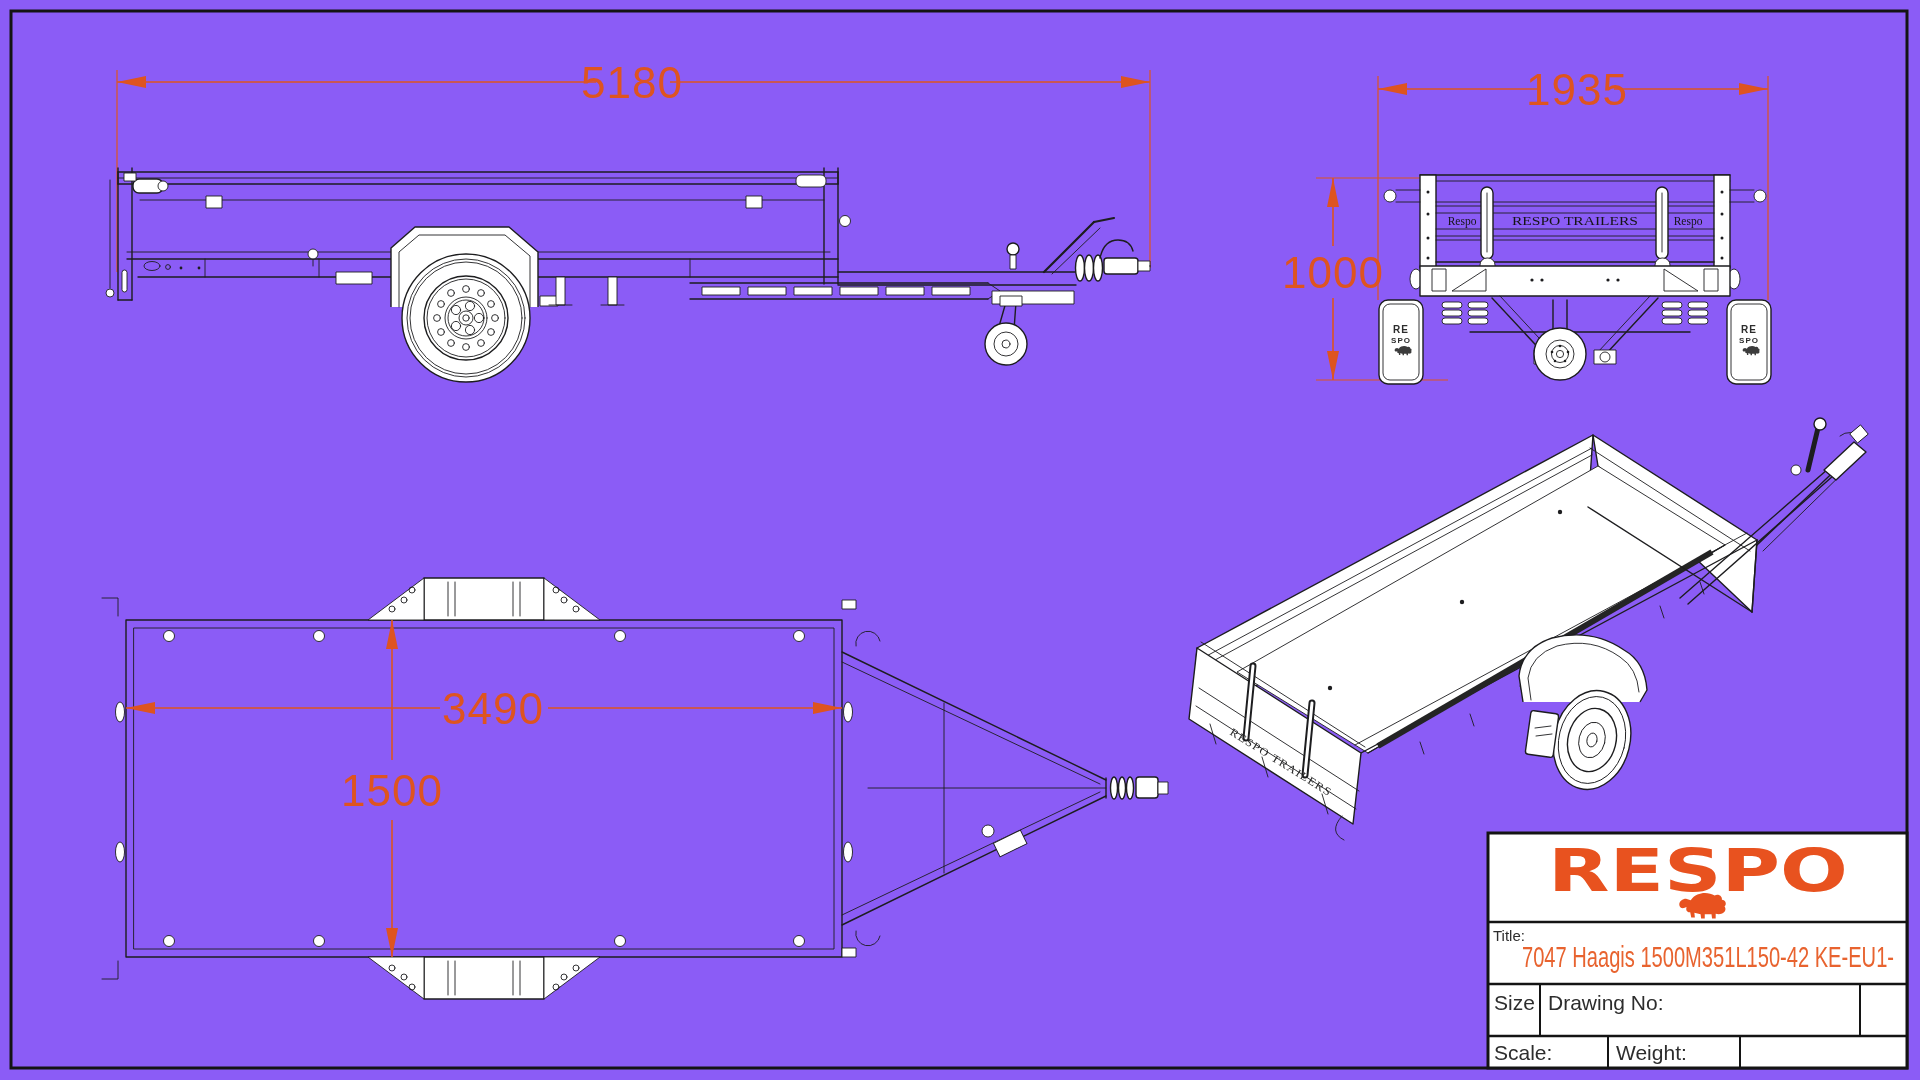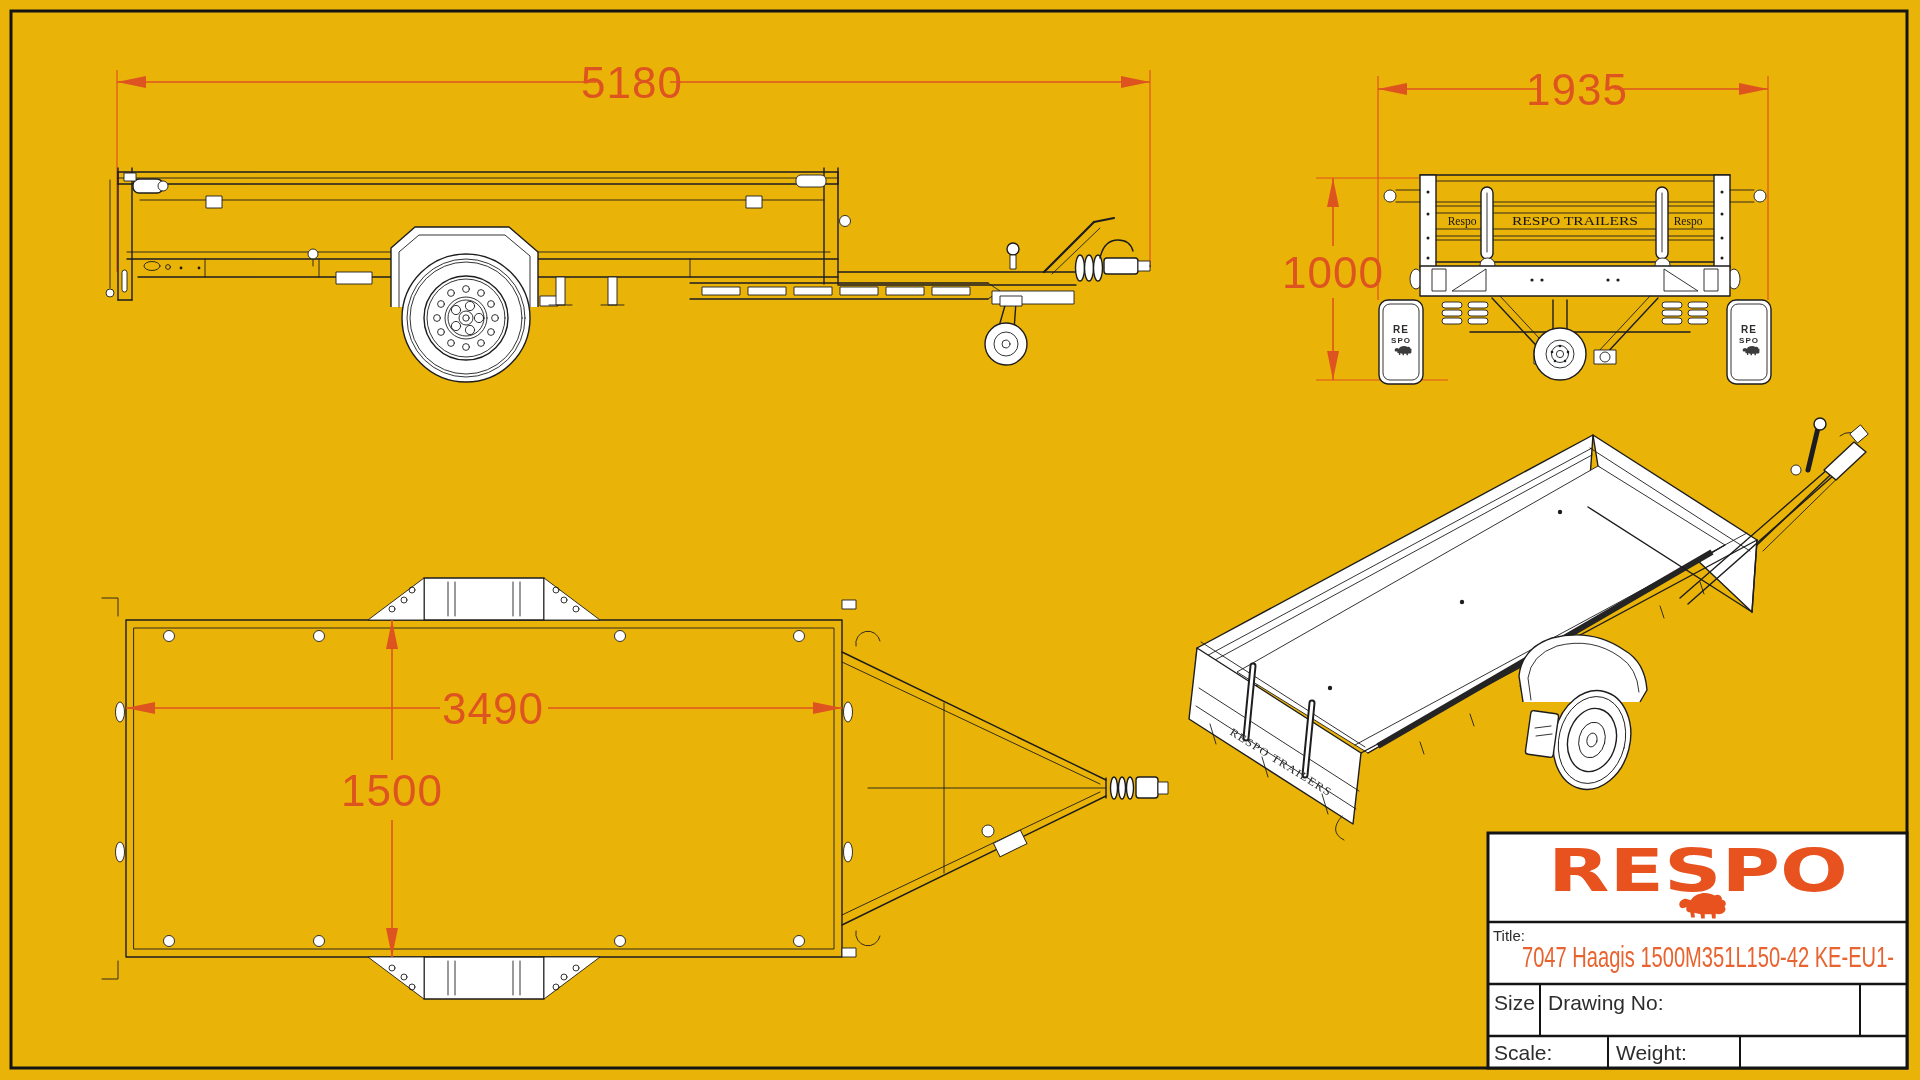--- a/index.html
+++ b/index.html
@@ -1,16 +1,16 @@
 <!DOCTYPE html>
 <html><head>
 <meta charset="utf-8">
 <style>
   html,body{margin:0;padding:0;background:#e9e9e9;}
-  .stage{width:1920px;height:1080px;background:#eab308;position:relative;overflow:hidden;
+  .stage{width:1920px;height:1080px;background:#8b5cf6;position:relative;overflow:hidden;
          font-family:"Liberation Sans", sans-serif;}
   svg{display:block}
   
   .k {fill:none;stroke:#1d1d1f;stroke-width:1.4;stroke-linecap:round;stroke-linejoin:round;}
   .k1{fill:none;stroke:#1d1d1f;stroke-width:.9;stroke-linecap:round;stroke-linejoin:round;}
   .k2{fill:none;stroke:#1d1d1f;stroke-width:2.2;stroke-linecap:round;stroke-linejoin:round;}
   .kw{fill:#ffffff;stroke:#1d1d1f;stroke-width:1.4;stroke-linejoin:round;}
   .kw1{fill:#ffffff;stroke:#1d1d1f;stroke-width:.9;stroke-linejoin:round;}
   .kf{fill:#1d1d1f;stroke:none;}
   .dim{fill:none;stroke:#de5420;stroke-width:1.6;}

